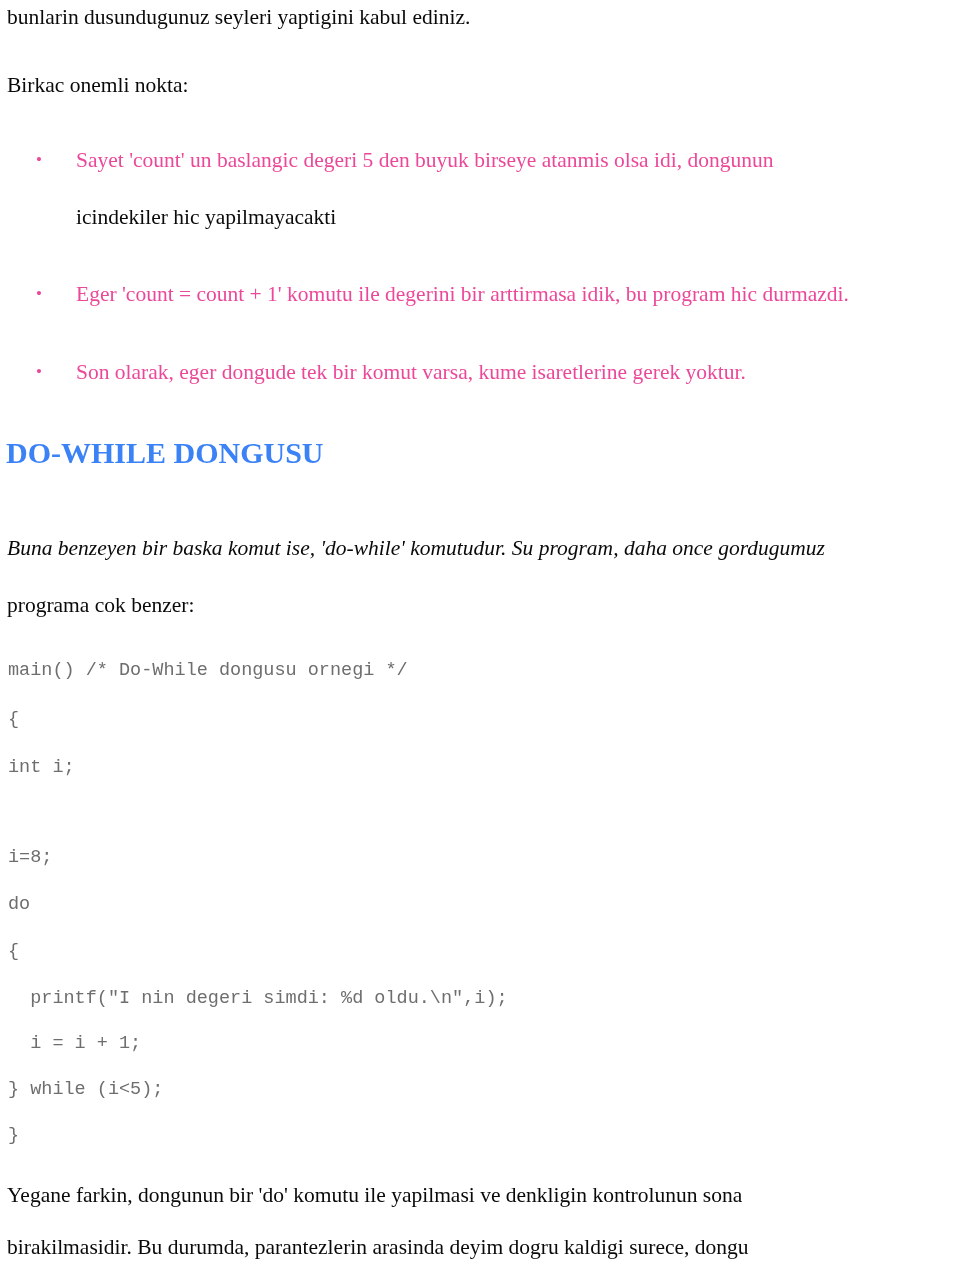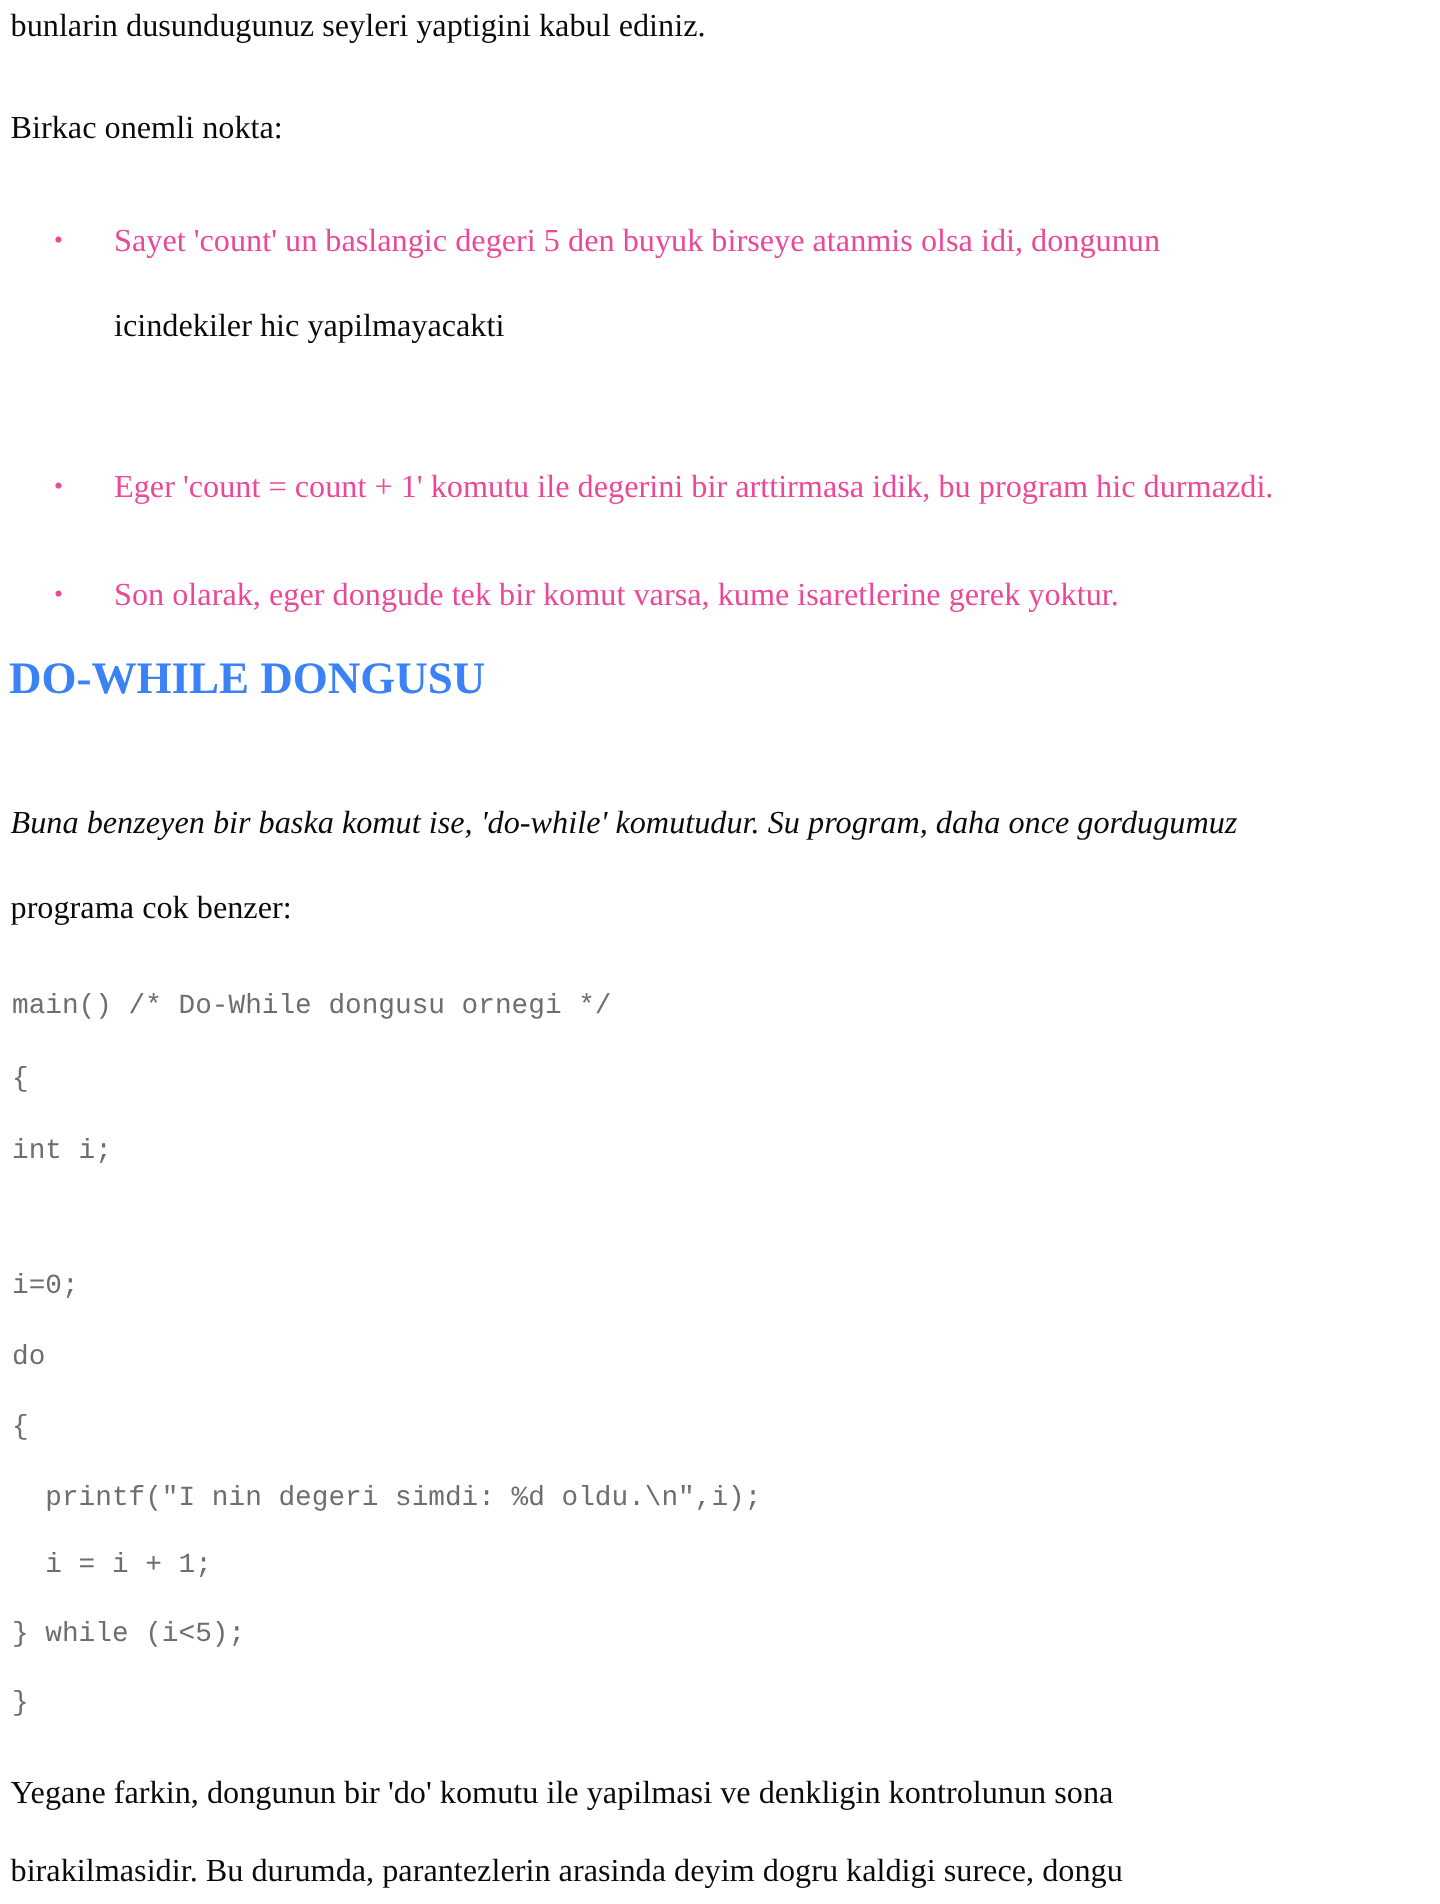--- a/index.html
+++ b/index.html
@@ -86,37 +86,37 @@
 
   <div class="line para-line" style="top:4px;">bunlarin dusundugunuz seyleri yaptigini kabul ediniz.</div>
 
   <div class="line para-line" style="top:72px;text-align:center;">Birkac onemli nokta:</div>
 
   <div class="bullet-row" style="top:147px;">
     <span class="dot">•</span><span class="btext">Sayet 'count' un baslangic degeri 5 den buyuk birseye atanmis olsa idi, dongunun</span>
   </div>
   <div class="bullet-cont" style="top:204px;">icindekiler hic yapilmayacakti</div>
 
-  <div class="bullet-row" style="top:281px;margin-top:30px;">
+  <div class="bullet-row" style="top:281px;">
     <span class="dot">•</span><span class="btext">Eger 'count = count + 1' komutu ile degerini bir arttirmasa idik, bu program hic durmazdi.</span>
   </div>
 
-  <div class="bullet-row" style="top:359px;margin-top:24px;">
+  <div class="bullet-row" style="top:359px;">
     <span class="dot">•</span><span class="btext">Son olarak, eger dongude tek bir komut varsa, kume isaretlerine gerek yoktur.</span>
   </div>
 
   <h1 class="heading" style="top:436px; margin:0;">DO-WHILE DONGUSU</h1>
 
   <div class="line para-line" style="top:535px;font-style:italic;">Buna benzeyen bir baska komut ise, 'do-while' komutudur. Su program, daha once gordugumuz</div>
   <div class="line para-line" style="top:592px;">programa cok benzer:</div>
 
   <div class="code" style="left:8px; top:628px;margin-top:32px;">main() /* Do-While dongusu ornegi */</div>
   <div class="code" style="left:8px; top:709px;">{</div>
   <div class="code" style="left:8px; top:757px;">int i;</div>
-  <div class="code" style="left:8px; top:847px;">i=0;</div>
+  <div class="code" style="left:8px; top:847px;">i=8;</div>
   <div class="code" style="left:8px; top:894px;">do</div>
   <div class="code" style="left:8px; top:941px;">{</div>
   <div class="code" style="left:8px; top:988px;">  printf("I nin degeri simdi: %d oldu.\n",i);</div>
   <div class="code" style="left:8px; top:1033px;">  i = i + 1;</div>
   <div class="code" style="left:8px; top:1079px;">} while (i&lt;5);</div>
   <div class="code" style="left:8px; top:1125px;">}</div>
 
   <div class="line para-line" style="top:1182px;">Yegane farkin, dongunun bir 'do' komutu ile yapilmasi ve denkligin kontrolunun sona</div>
   <div class="line para-line" style="top:1234px;">birakilmasidir. Bu durumda, parantezlerin arasinda deyim dogru kaldigi surece, dongu</div>
 

